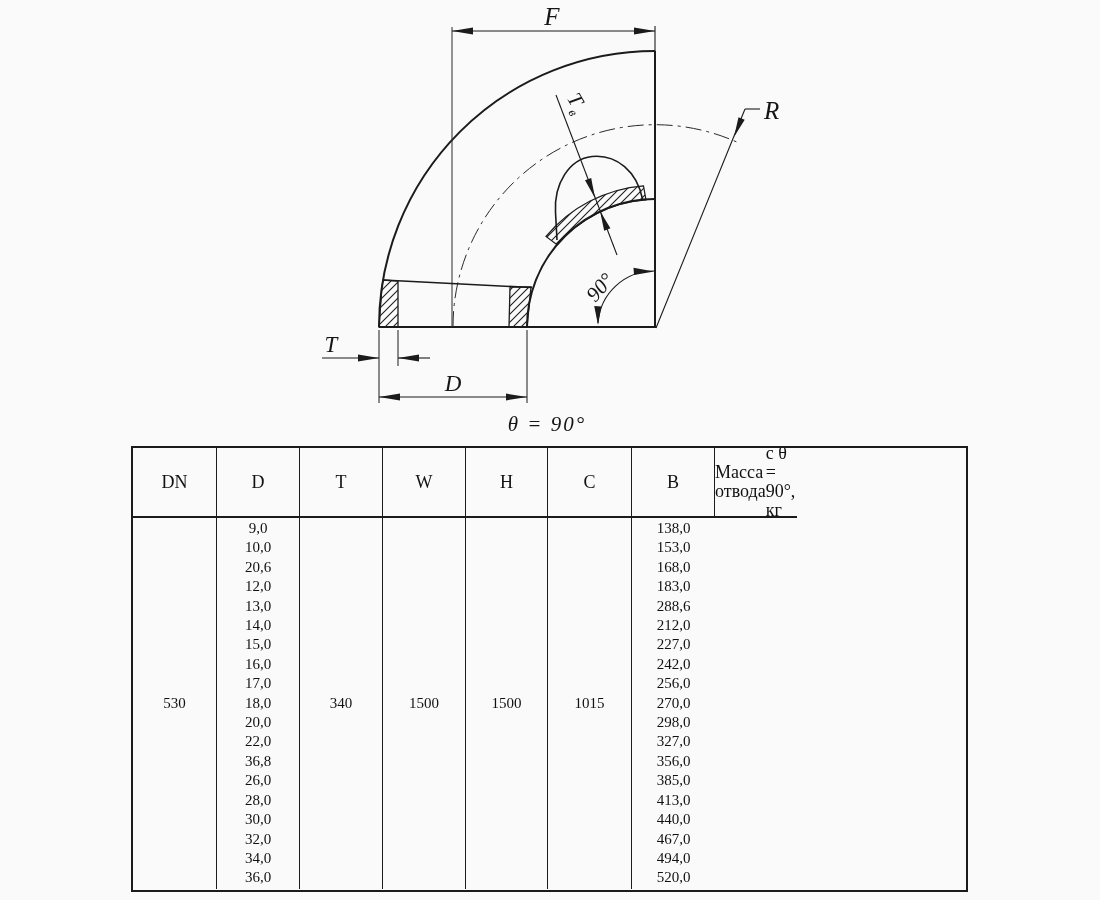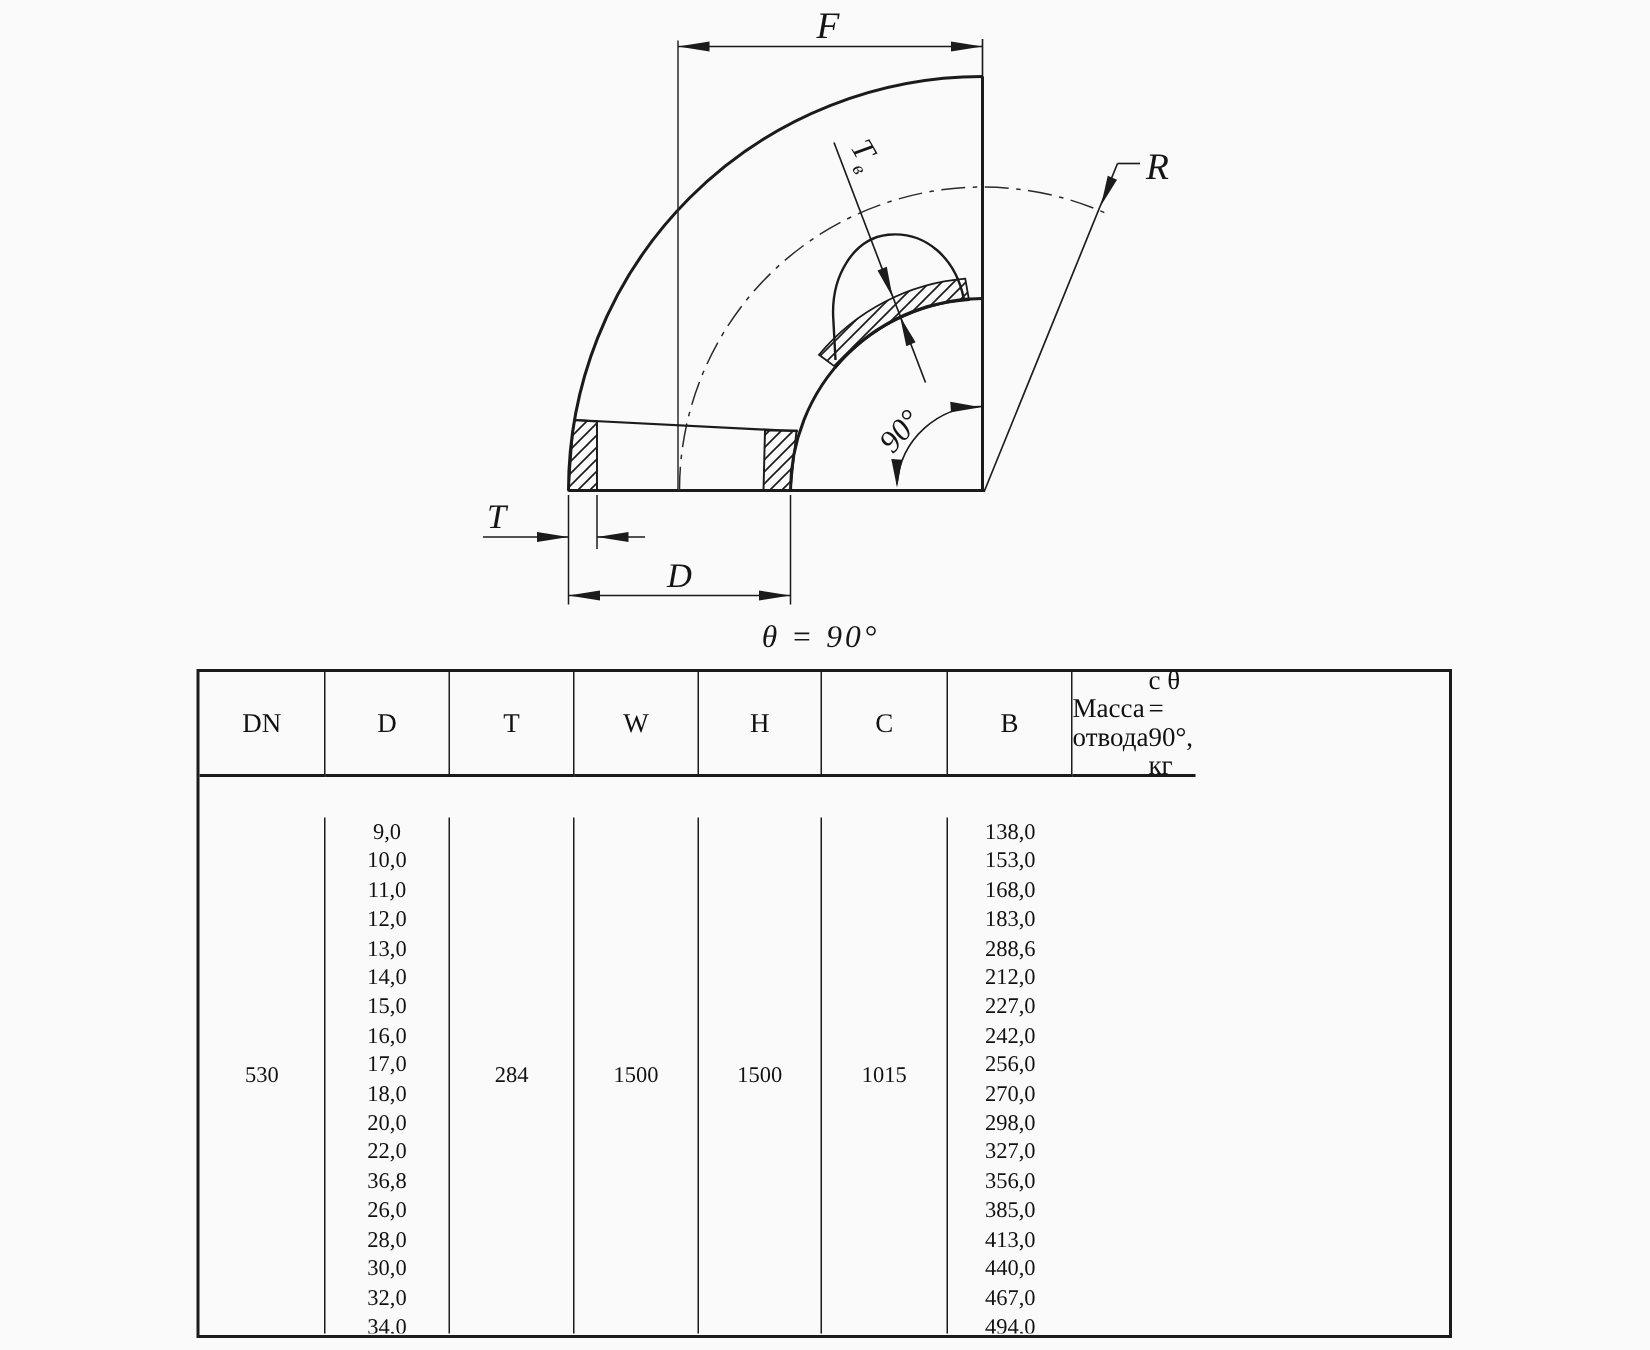--- a/index.html
+++ b/index.html
@@ -35,21 +35,21 @@
   .tbody{height:371px;}
   .cell{
     box-sizing:border-box;
     border-right:1.5px solid #1b1b1b;
     display:flex;align-items:center;justify-content:center;
     overflow:hidden;
   }
   .cell:last-child{border-right:none;}
   .thead .cell{border-bottom:2px solid #1b1b1b;font-size:18px;}
   .mass-head{flex-direction:row;line-height:19px;font-size:17.5px;}
-  .tbody .cell{font-size:15px;margin-top:27px;}
+  .tbody .cell{font-size:15px;}
   .list-cell{
     flex-direction:column;justify-content:flex-start;
     padding-top:1px;line-height:19.4px;
   }
 </style>
 </head>
 <body>
 
 <div class="page">
 
@@ -141,39 +141,39 @@
       <div class="cell mass-head">
         <div>Масса отвода</div>
         <div>с θ = 90°, кг</div>
       </div>
     </div>
     <div class="trow tbody">
       <div class="cell">530</div>
       <div class="cell list-cell">
           <div>9,0</div>
           <div>10,0</div>
-          <div>11,0</div>
+          <div>20,6</div>
           <div>12,0</div>
           <div>13,0</div>
           <div>14,0</div>
           <div>15,0</div>
           <div>16,0</div>
           <div>17,0</div>
           <div>18,0</div>
           <div>20,0</div>
           <div>22,0</div>
           <div>36,8</div>
           <div>26,0</div>
           <div>28,0</div>
           <div>30,0</div>
           <div>32,0</div>
           <div>34,0</div>
           <div>36,0</div>
         </div>
-      <div class="cell">284</div>
+      <div class="cell">340</div>
       <div class="cell">1500</div>
       <div class="cell">1500</div>
       <div class="cell">1015</div>
       <div class="cell list-cell">
           <div>138,0</div>
           <div>153,0</div>
           <div>168,0</div>
           <div>183,0</div>
           <div>288,6</div>
           <div>212,0</div>

